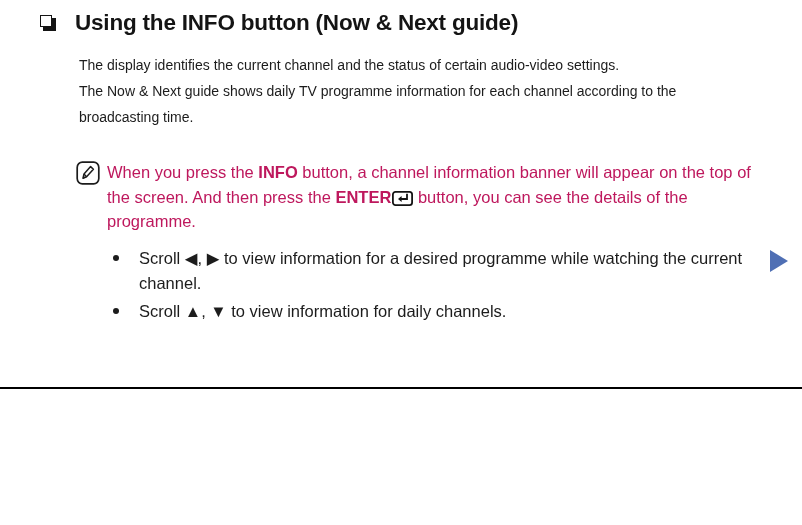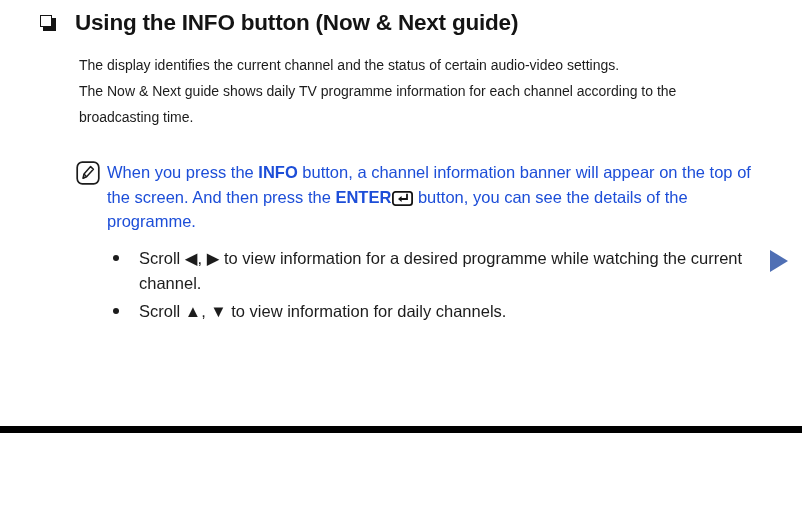--- a/index.html
+++ b/index.html
@@ -12,23 +12,23 @@
     background: #ffffff;
     font-family: "Liberation Sans", sans-serif;
     color: #1a1a1a;
     overflow: hidden;
     position: relative;
   }
 
   .page {
     position: relative;
     width: 802px;
-    height: 433px;
+    height: 389px;
     box-sizing: border-box;
-    border-bottom: 7px solid #000000;
+    border-bottom: 2px solid #000000;
     background: #ffffff;
   }
 
   
   .section-heading {
     position: absolute;
     left: 40px;
     top: 8px;
     right: 40px;
     display: flex;
@@ -99,21 +99,21 @@
   .note-icon {
     flex: 0 0 auto;
     width: 24px;
     height: 24px;
     margin-top: 1px;
     margin-right: 7px;
   }
   .note-text {
     font-size: 16.5px;
     line-height: 24.5px;
-    color: #1d4ed8;
+    color: #be185d;
     flex: 1 1 auto;
   }
   .b { font-weight: bold; }
 
   
   .key-enter {
     display: inline-block;
     vertical-align: -3px;
     width: 21px;
     height: 15px;

